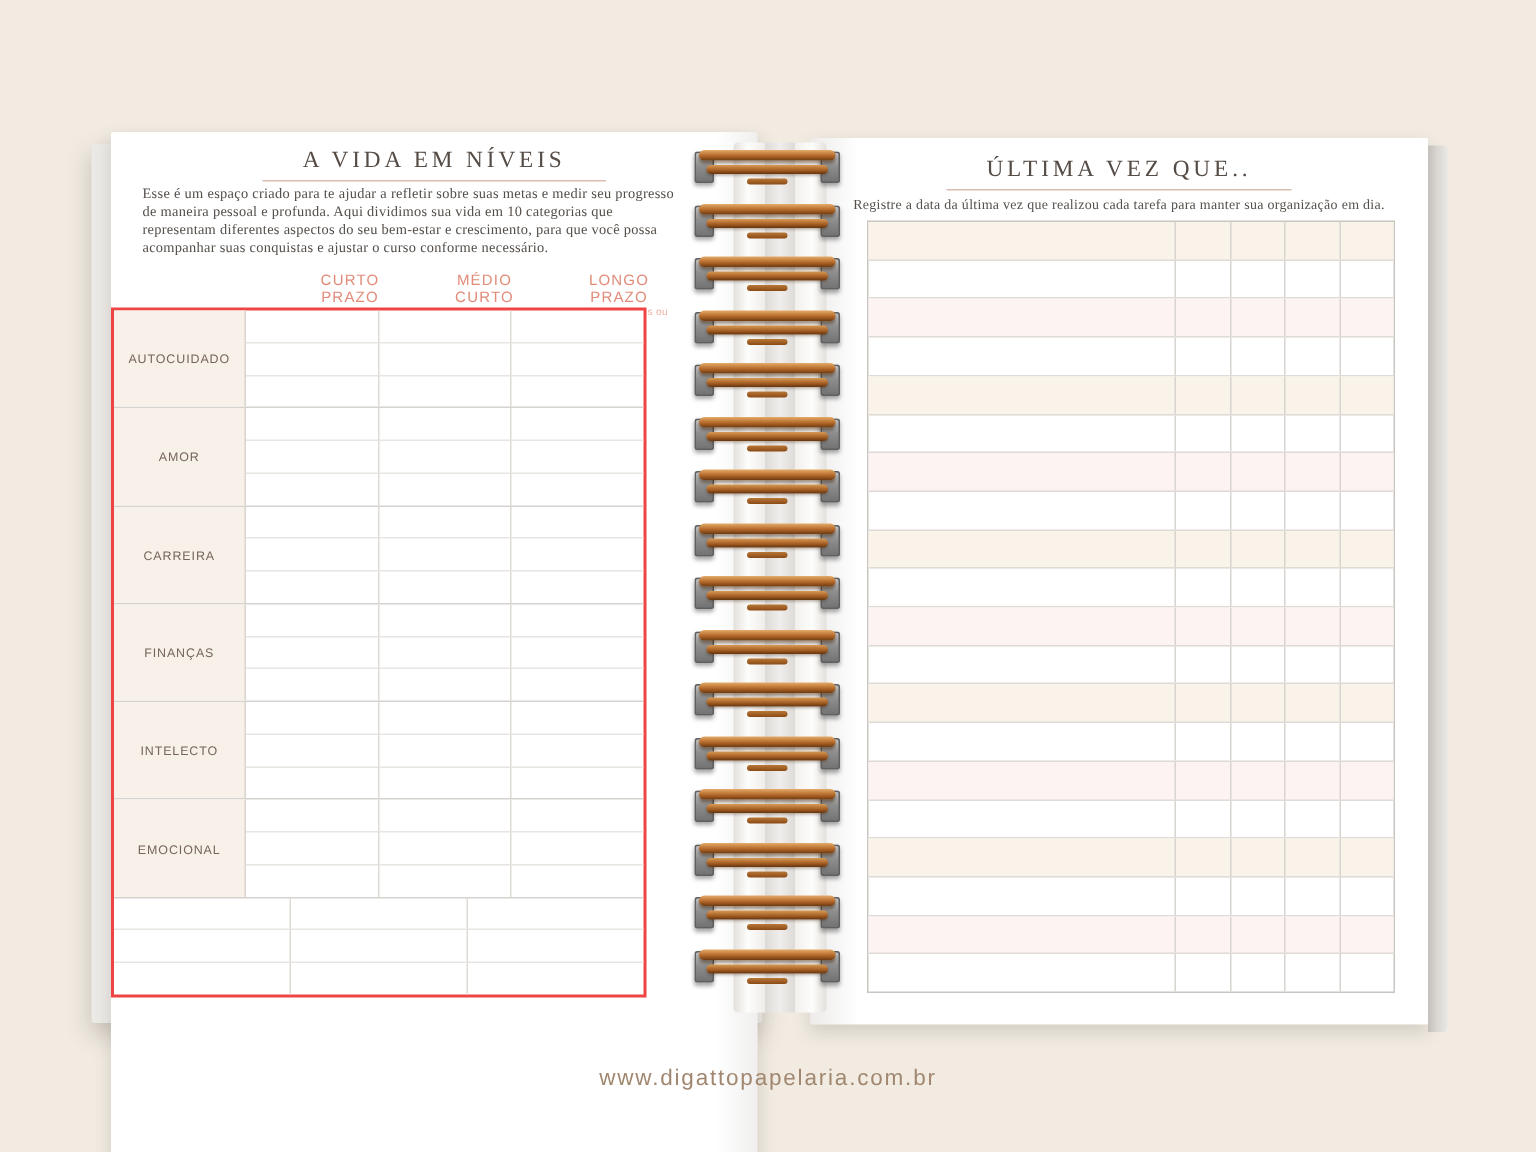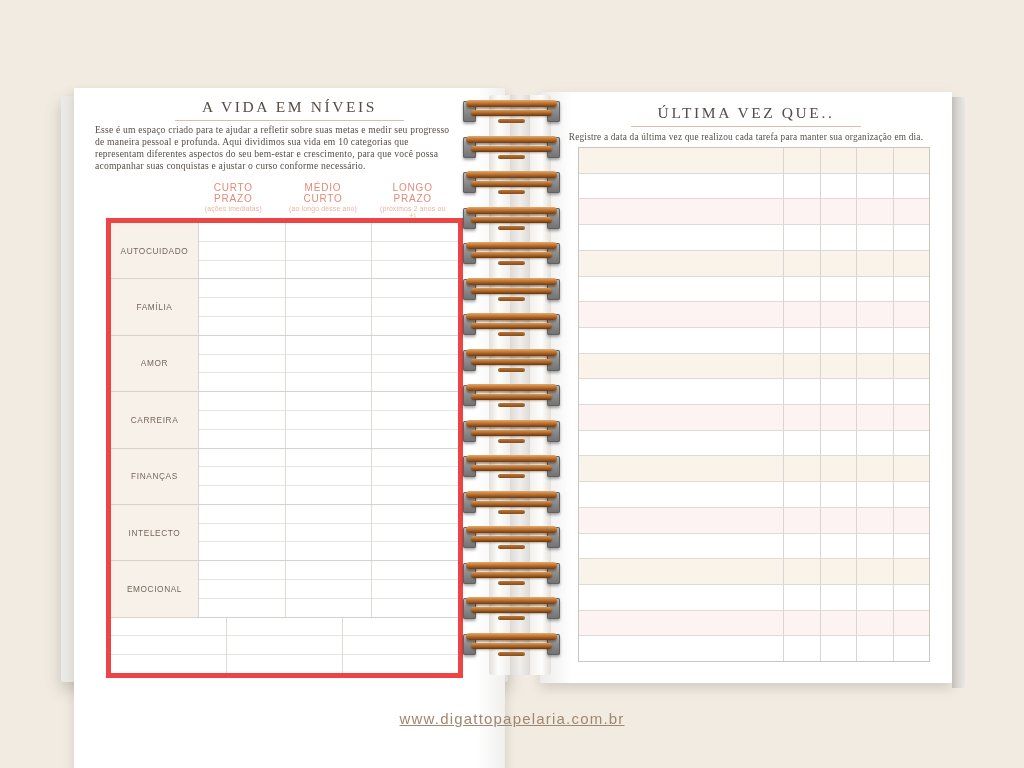--- a/index.html
+++ b/index.html
@@ -65,23 +65,23 @@
     position:absolute; left:16px; top:94px; width:357px; display:flex;
     text-align:center;
     gap:21px;
   }
   .ch-spacer { width:88px; }
   .col-header { flex:1; }
   .ch-label { font-size:10px; letter-spacing:.8px; color:var(--salmon,#e28b79); }
   .ch-sub   { font-size:6.8px; letter-spacing:.2px; color:var(--salmon-light,#edb2a2); margin-top:1px; }
 
   .life-table {
-    position:absolute; left:32px; top:117px; width:357px; height:460px;
-    border:5px solid #ef4444; background:#fff;
-    display:flex; flex-direction:column;margin-top:13px;
+    position:absolute; left:0; top:117px; width:357px; height:460px;
+    border:2px solid #ef4444; background:#fff;
+    display:flex; flex-direction:column;
   }
   .cat-block { display:flex; flex:1; border-bottom:1px solid #d6d2cd; }
   .cat-block:last-child { border-bottom:none; }
   .cat-cell {
     width:88px; background:var(--cream,#f8f1e9);
     border-right:1px solid #d9d4ce;
     display:flex; align-items:center; justify-content:center;
     font-size:8.3px; letter-spacing:.6px; color:#75655c; text-align:center;
     padding:0 4px;
   }
@@ -133,21 +133,21 @@
     box-shadow:0 1px 2px rgba(60,30,5,.35);
   }
   .wire-stub {
     position:absolute; left:35px; width:27px; top:19px; height:4px; border-radius:2px;
     background:linear-gradient(180deg,#b97837,#8a4a16);
   }
 
   
   .footer-url {
     position:absolute; left:0; right:0; top:710px; text-align:center;
-    font-size:15px; letter-spacing:1.2px; color:var(--footer,#a1876f);text-decoration:underline;
+    font-size:15px; letter-spacing:1.2px; color:var(--footer,#a1876f);
   }
 </style>
 </head>
 <body>
 
 <div class="stage">
 
   <div class="back-sheet"></div>
 
   <div class="page page-left">
@@ -185,40 +185,20 @@
               <div class="line-cell"></div>
             </div>
             <div class="line-col">
               <div class="line-cell"></div>
               <div class="line-cell"></div>
               <div class="line-cell"></div>
             </div>
           </div>
         </div>
         <div class="cat-block">
-          <div class="cat-cell">FAMÍLIA</div>
-          <div class="cat-lines">
-            <div class="line-col">
-              <div class="line-cell"></div>
-              <div class="line-cell"></div>
-              <div class="line-cell"></div>
-            </div>
-            <div class="line-col">
-              <div class="line-cell"></div>
-              <div class="line-cell"></div>
-              <div class="line-cell"></div>
-            </div>
-            <div class="line-col">
-              <div class="line-cell"></div>
-              <div class="line-cell"></div>
-              <div class="line-cell"></div>
-            </div>
-          </div>
-        </div>
-        <div class="cat-block">
           <div class="cat-cell">AMOR</div>
           <div class="cat-lines">
             <div class="line-col">
               <div class="line-cell"></div>
               <div class="line-cell"></div>
               <div class="line-cell"></div>
             </div>
             <div class="line-col">
               <div class="line-cell"></div>
               <div class="line-cell"></div>

